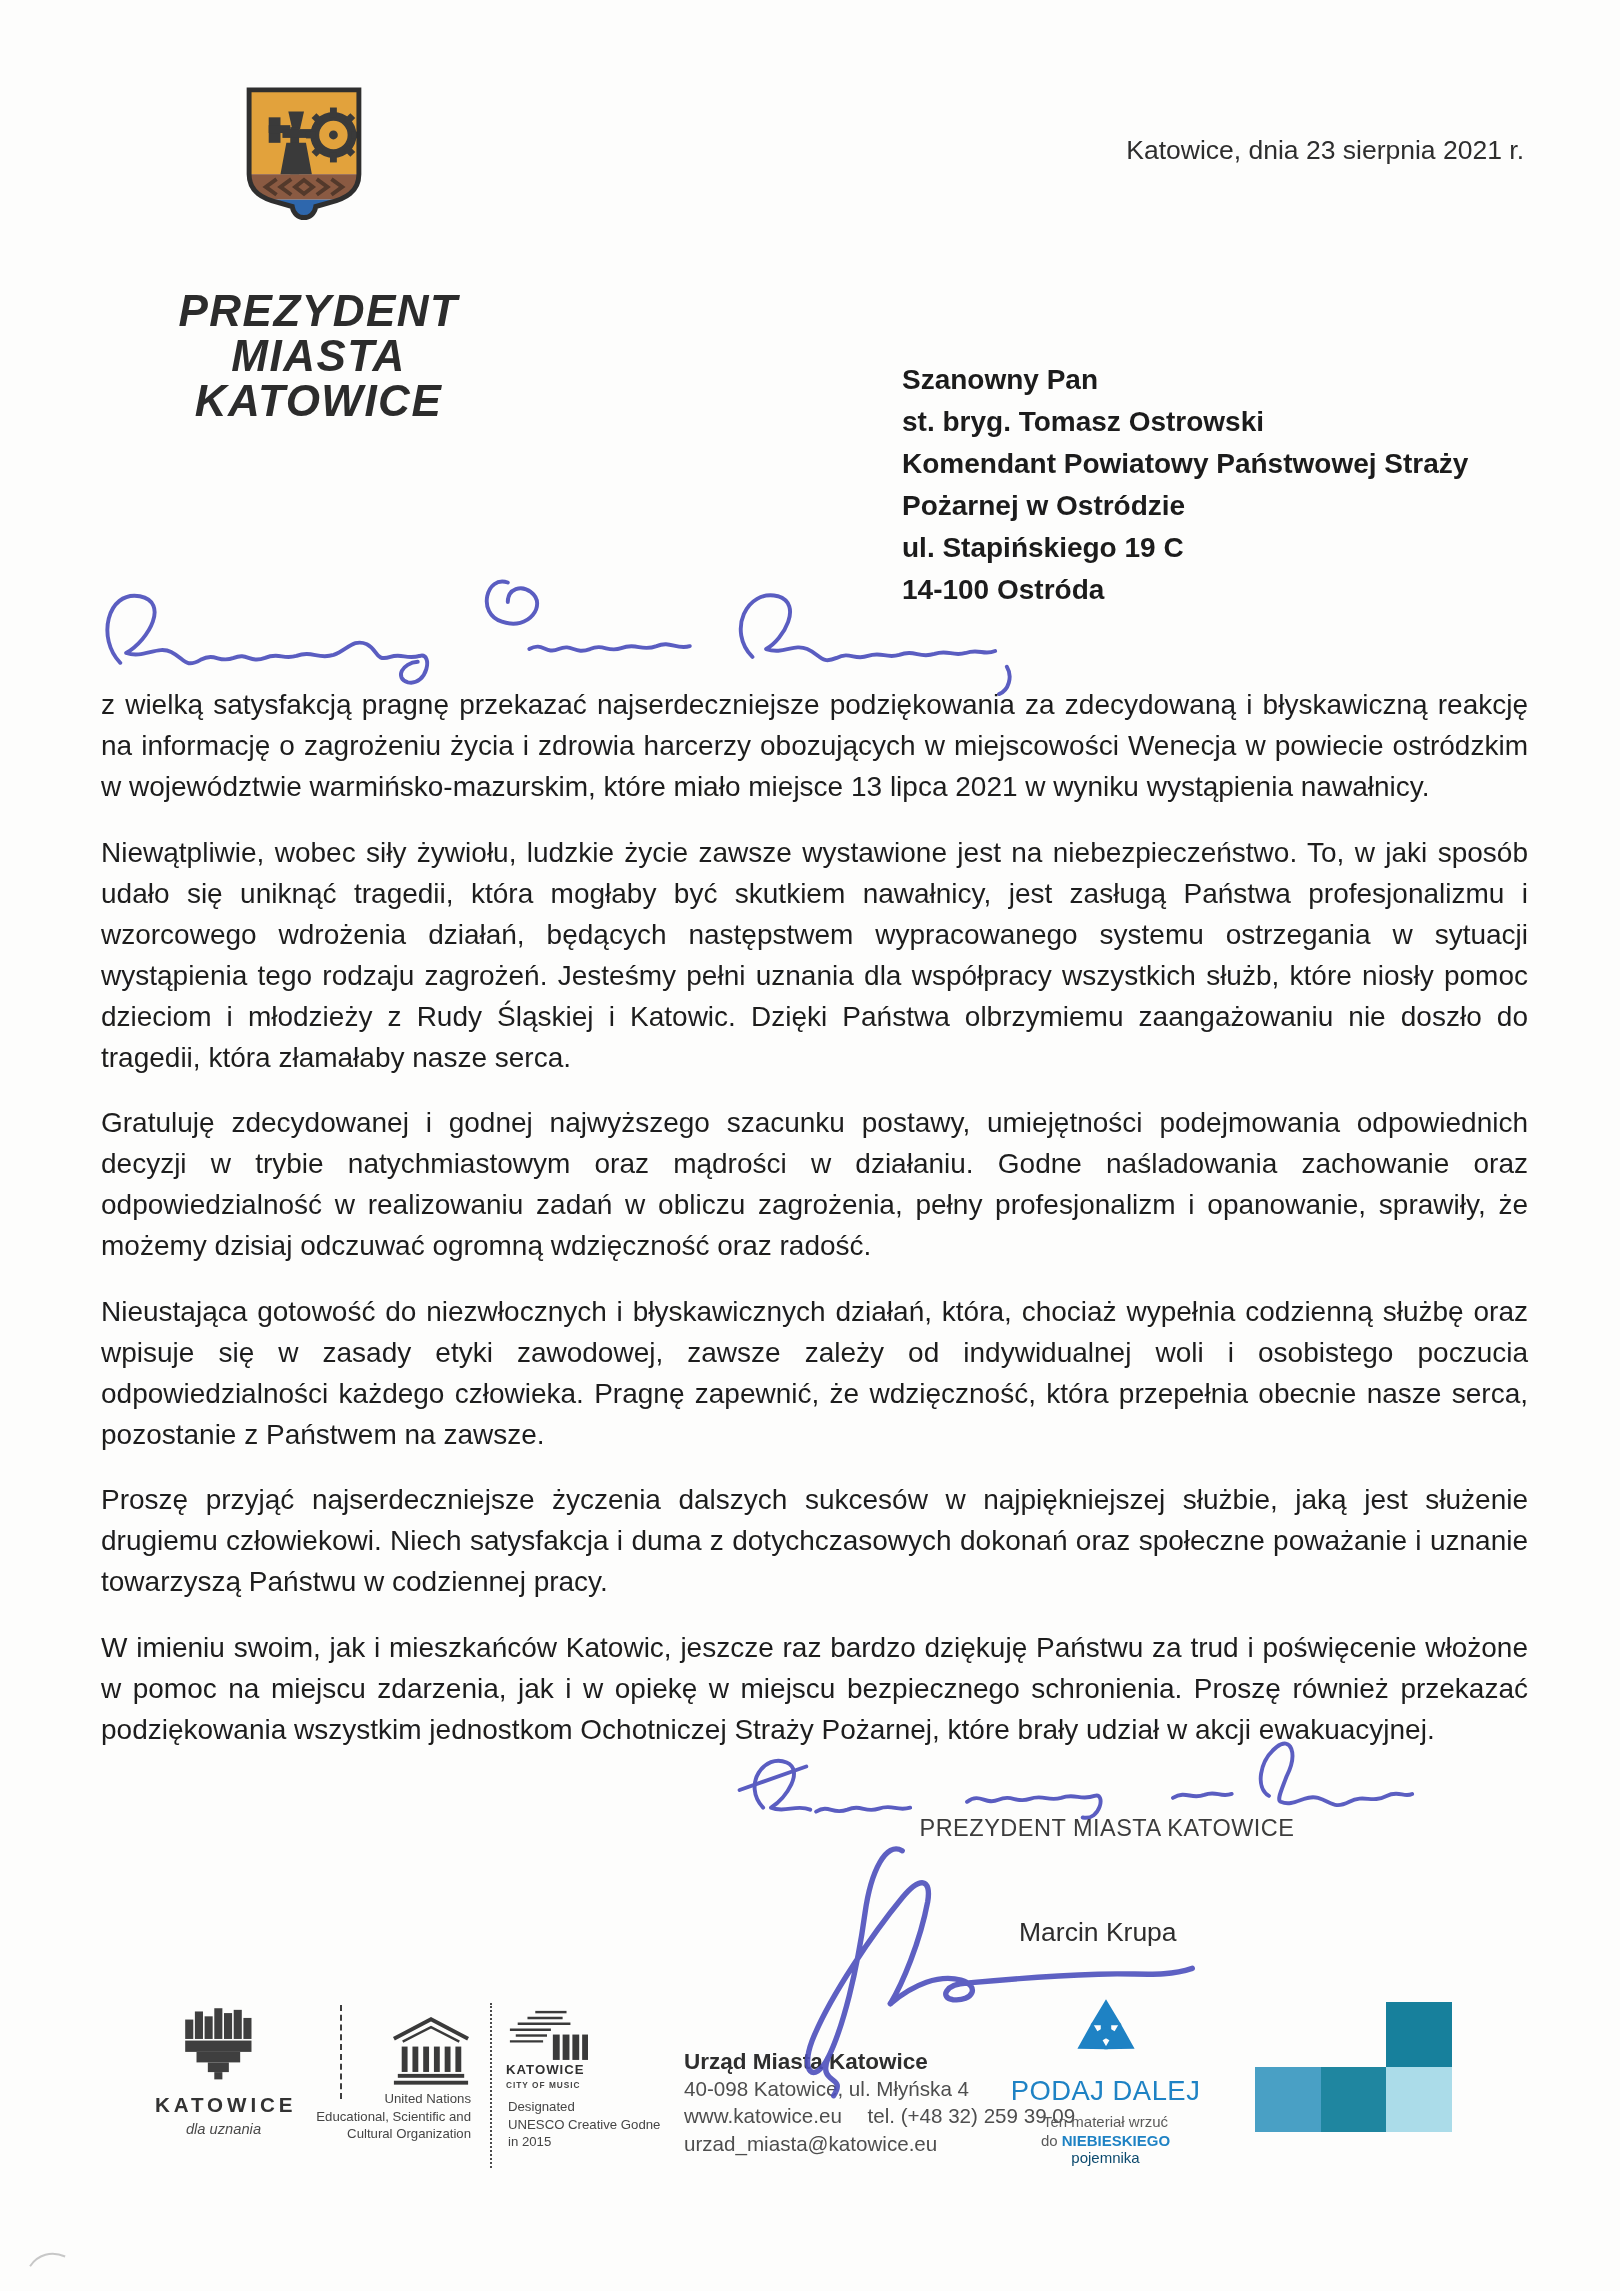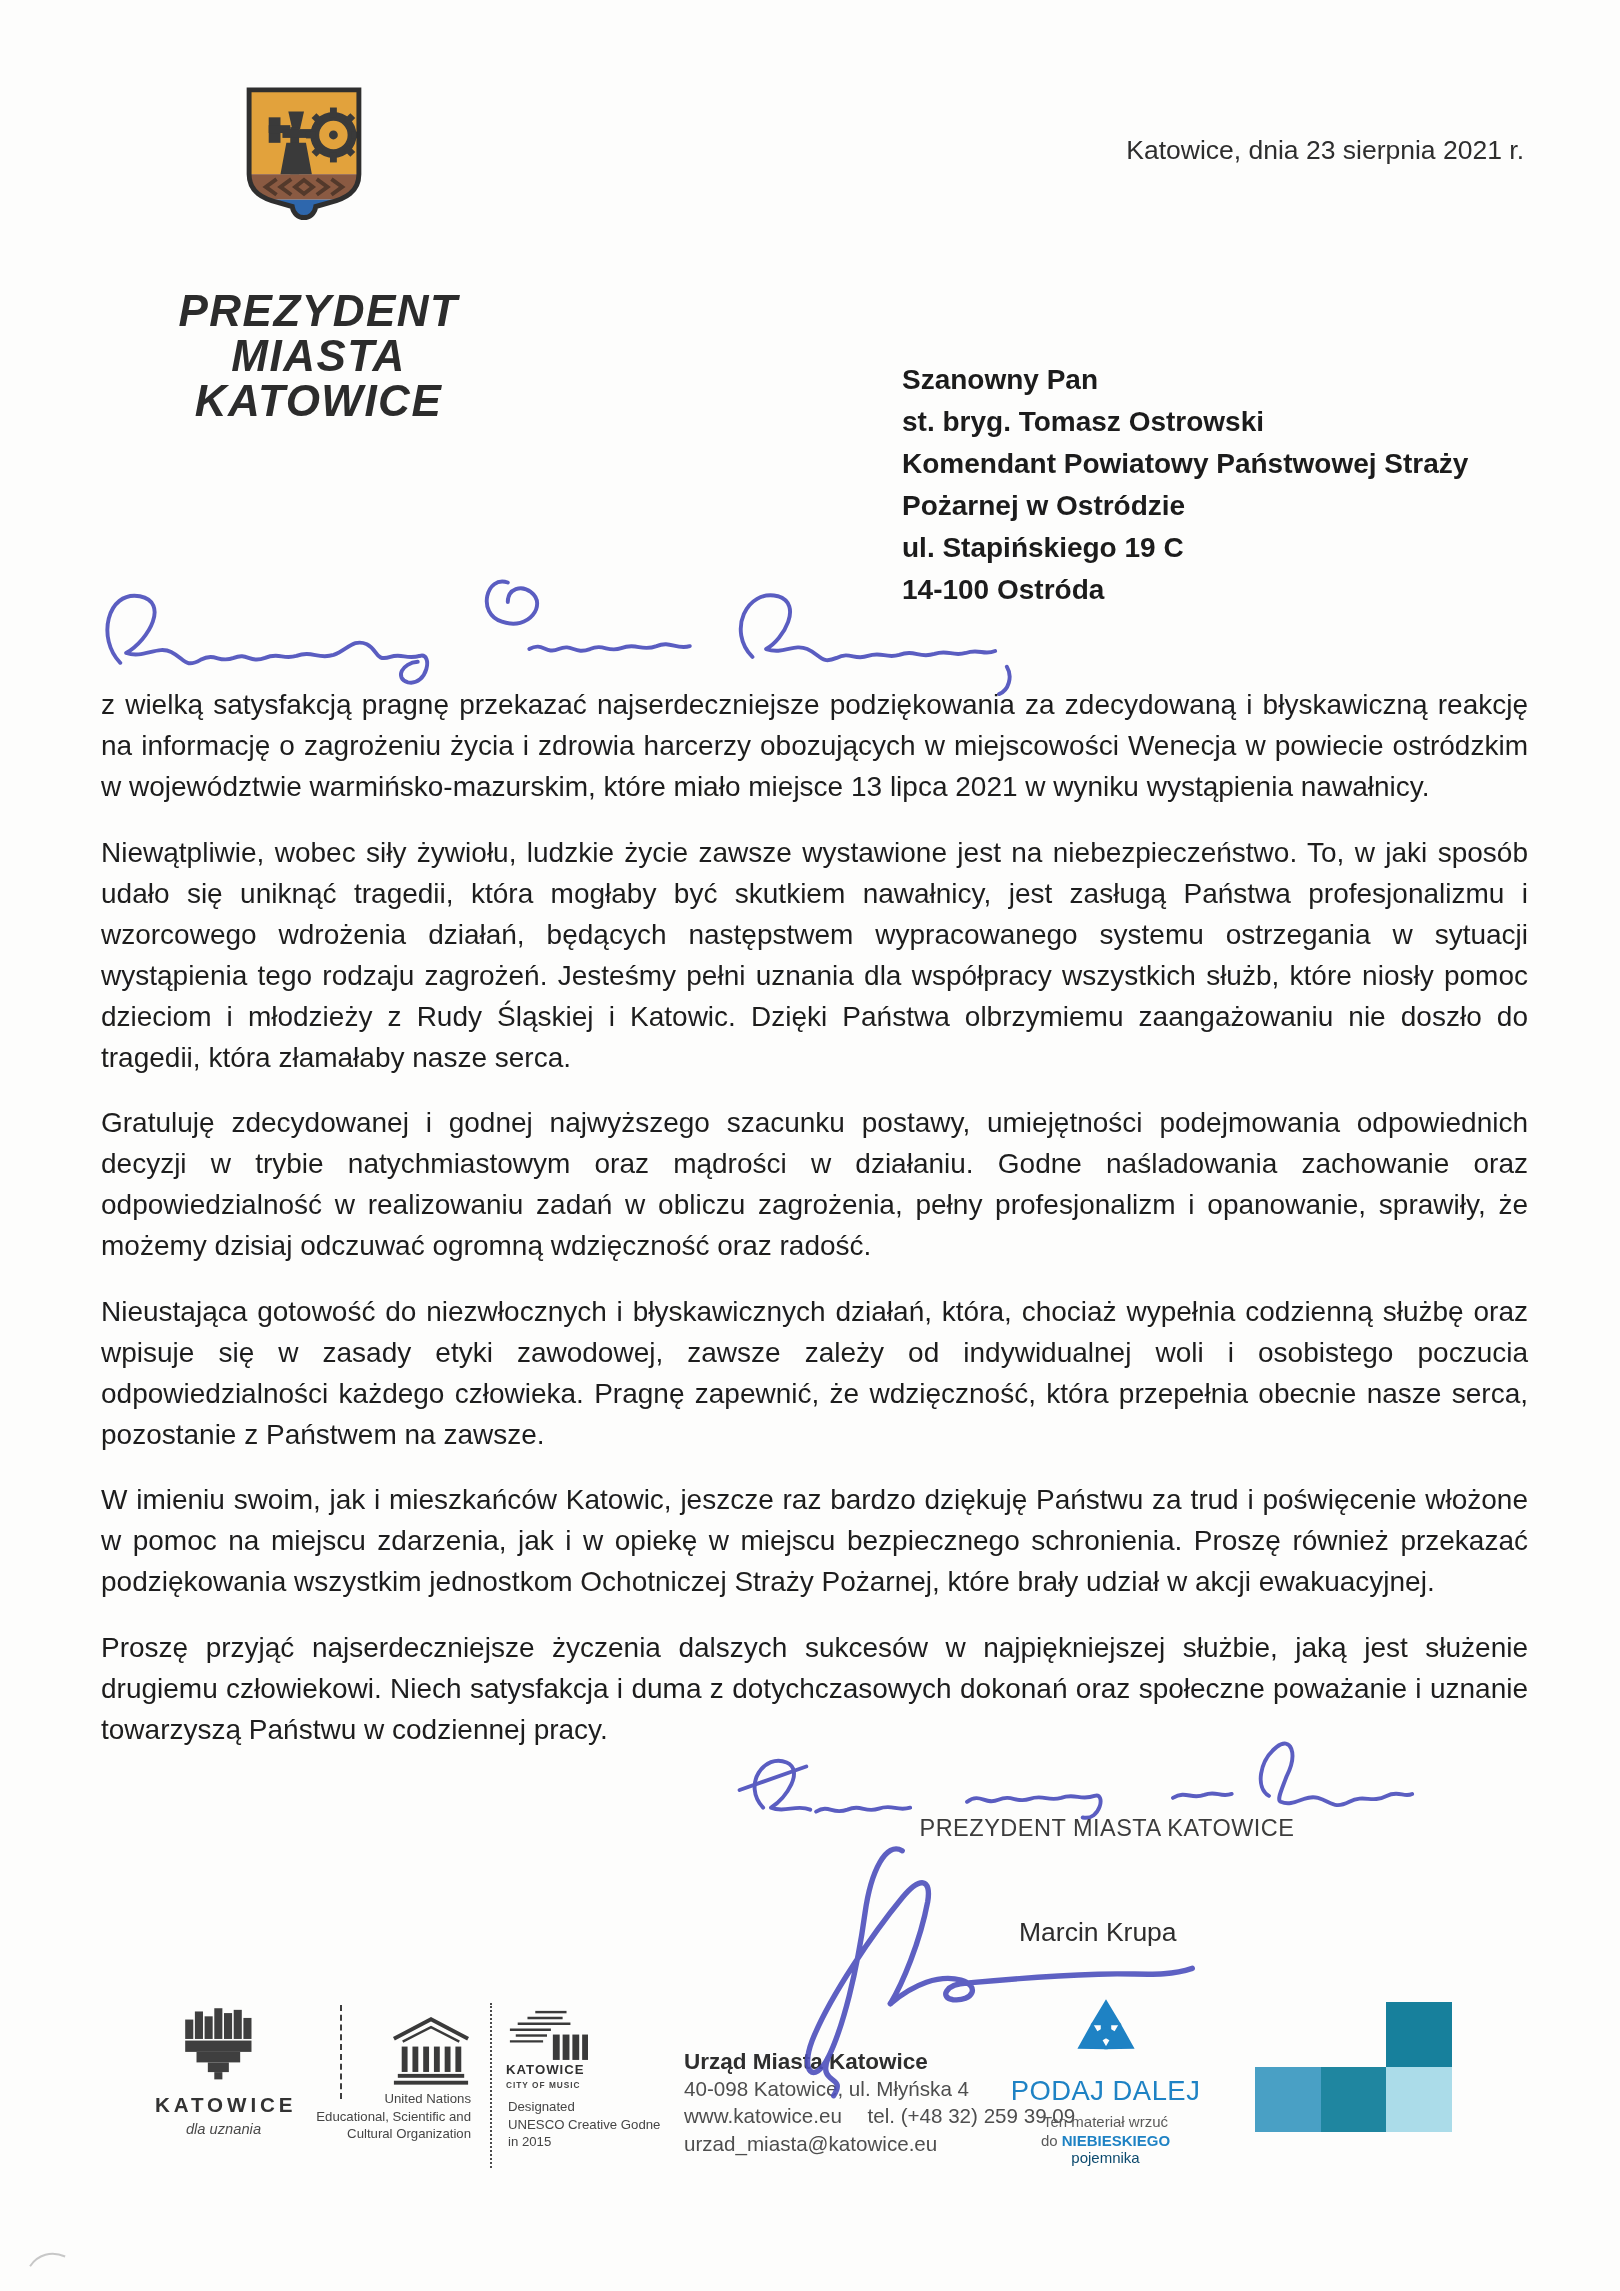--- a/index.html
+++ b/index.html
@@ -151,22 +151,22 @@
       <path d="M680,98 C654,72 674,28 706,36 C732,44 712,80 694,90 C712,96 722,84 736,90 C750,96 750,106 766,99 C780,92 784,102 798,97 C812,92 816,100 830,96 C846,90 850,100 866,95 C880,90 884,98 898,94 C912,89 916,97 928,92"></path>
       <path d="M940,108 C946,118 942,132 932,136"></path>
     </g>
   </svg>
 
   <div class="abs body-text">
     <p>z wielką satysfakcją pragnę przekazać najserdeczniejsze podziękowania za zdecydowaną i błyskawiczną reakcję na informację o zagrożeniu życia i zdrowia harcerzy obozujących w miejscowości Wenecja w powiecie ostródzkim w województwie warmińsko-mazurskim, które miało miejsce 13 lipca 2021 w wyniku wystąpienia nawałnicy.</p>
     <p>Niewątpliwie, wobec siły żywiołu, ludzkie życie zawsze wystawione jest na niebezpieczeństwo. To, w jaki sposób udało się uniknąć tragedii, która mogłaby być skutkiem nawałnicy, jest zasługą Państwa profesjonalizmu i wzorcowego wdrożenia działań, będących następstwem wypracowanego systemu ostrzegania w sytuacji wystąpienia tego rodzaju zagrożeń. Jesteśmy pełni uznania dla współpracy wszystkich służb, które niosły pomoc dzieciom i młodzieży z Rudy Śląskiej i Katowic. Dzięki Państwa olbrzymiemu zaangażowaniu nie doszło do tragedii, która złamałaby nasze serca.</p>
     <p>Gratuluję zdecydowanej i godnej najwyższego szacunku postawy, umiejętności podejmowania odpowiednich decyzji w trybie natychmiastowym oraz mądrości w działaniu. Godne naśladowania zachowanie oraz odpowiedzialność w realizowaniu zadań w obliczu zagrożenia, pełny profesjonalizm i opanowanie, sprawiły, że możemy dzisiaj odczuwać ogromną wdzięczność oraz radość.</p>
     <p>Nieustająca gotowość do niezwłocznych i błyskawicznych działań, która, chociaż wypełnia codzienną służbę oraz wpisuje się w zasady etyki zawodowej, zawsze zależy od indywidualnej woli i osobistego poczucia odpowiedzialności każdego człowieka. Pragnę zapewnić, że wdzięczność, która przepełnia obecnie nasze serca, pozostanie z Państwem na zawsze.</p>
+    <p>Proszę przyjąć najserdeczniejsze życzenia dalszych sukcesów w najpiękniejszej służbie, jaką jest służenie drugiemu człowiekowi. Niech satysfakcja i duma z dotychczasowych dokonań oraz społeczne poważanie i uznanie towarzyszą Państwu w codziennej pracy.</p>
     <p>W imieniu swoim, jak i mieszkańców Katowic, jeszcze raz bardzo dziękuję Państwu za trud i poświęcenie włożone w pomoc na miejscu zdarzenia, jak i w opiekę w miejscu bezpiecznego schronienia. Proszę również przekazać podziękowania wszystkim jednostkom Ochotniczej Straży Pożarnej, które brały udział w akcji ewakuacyjnej.</p>
-    <p>Proszę przyjąć najserdeczniejsze życzenia dalszych sukcesów w najpiękniejszej służbie, jaką jest służenie drugiemu człowiekowi. Niech satysfakcja i duma z dotychczasowych dokonań oraz społeczne poważanie i uznanie towarzyszą Państwu w codziennej pracy.</p>
   </div>
 
   <svg class="abs closing-hw" width="696" height="108" viewBox="0 0 710 110" role="img" aria-label="Łączę wyrazy szacunku">
     <g class="ink">
       <path d="M44,72 C22,48 46,16 68,26 C86,34 68,62 52,72 C66,78 78,68 92,74"></path>
       <path d="M20,54 L88,30"></path>
       <path d="M98,76 C112,68 114,80 130,74 C144,68 148,78 162,73 C176,68 180,76 194,72"></path>
       <path d="M252,66 C266,56 270,70 284,64 C298,58 302,68 316,63 C330,58 334,66 348,62 C362,57 368,65 382,60 C394,56 388,86 370,82"></path>
       <path d="M462,62 C476,54 480,64 494,59 C506,54 510,62 522,58"></path>
       <path d="M560,60 C546,52 550,24 568,10 C582,-1 590,16 578,40 C572,56 568,64 572,66 C586,72 596,58 610,62 C624,66 626,74 642,66 C658,58 664,68 680,60 C692,54 698,62 706,58"></path>

